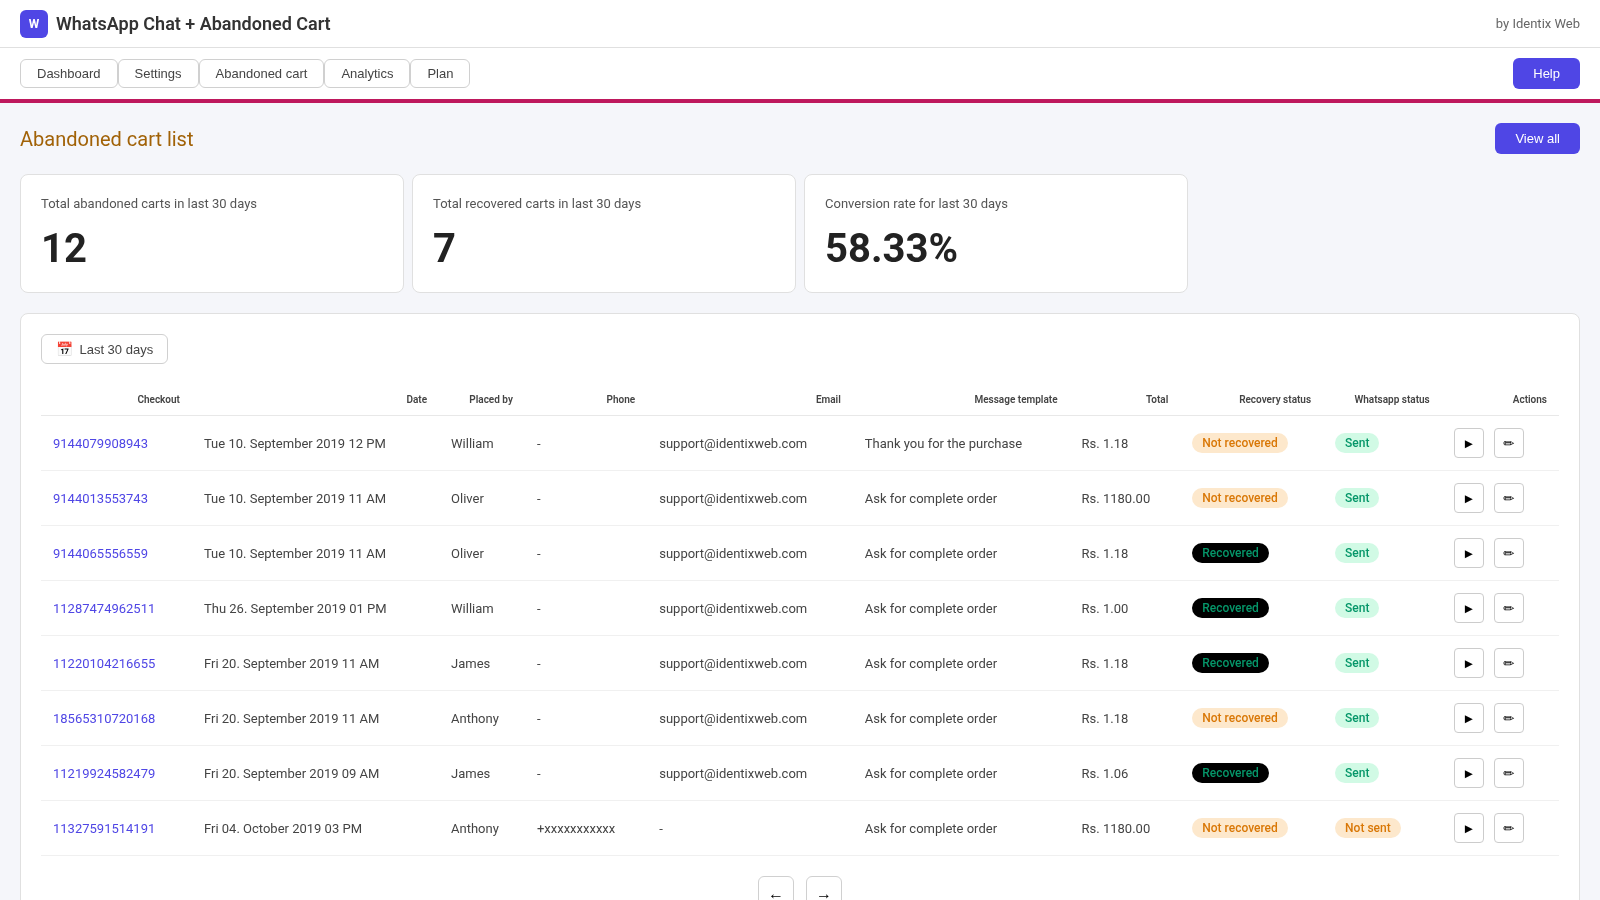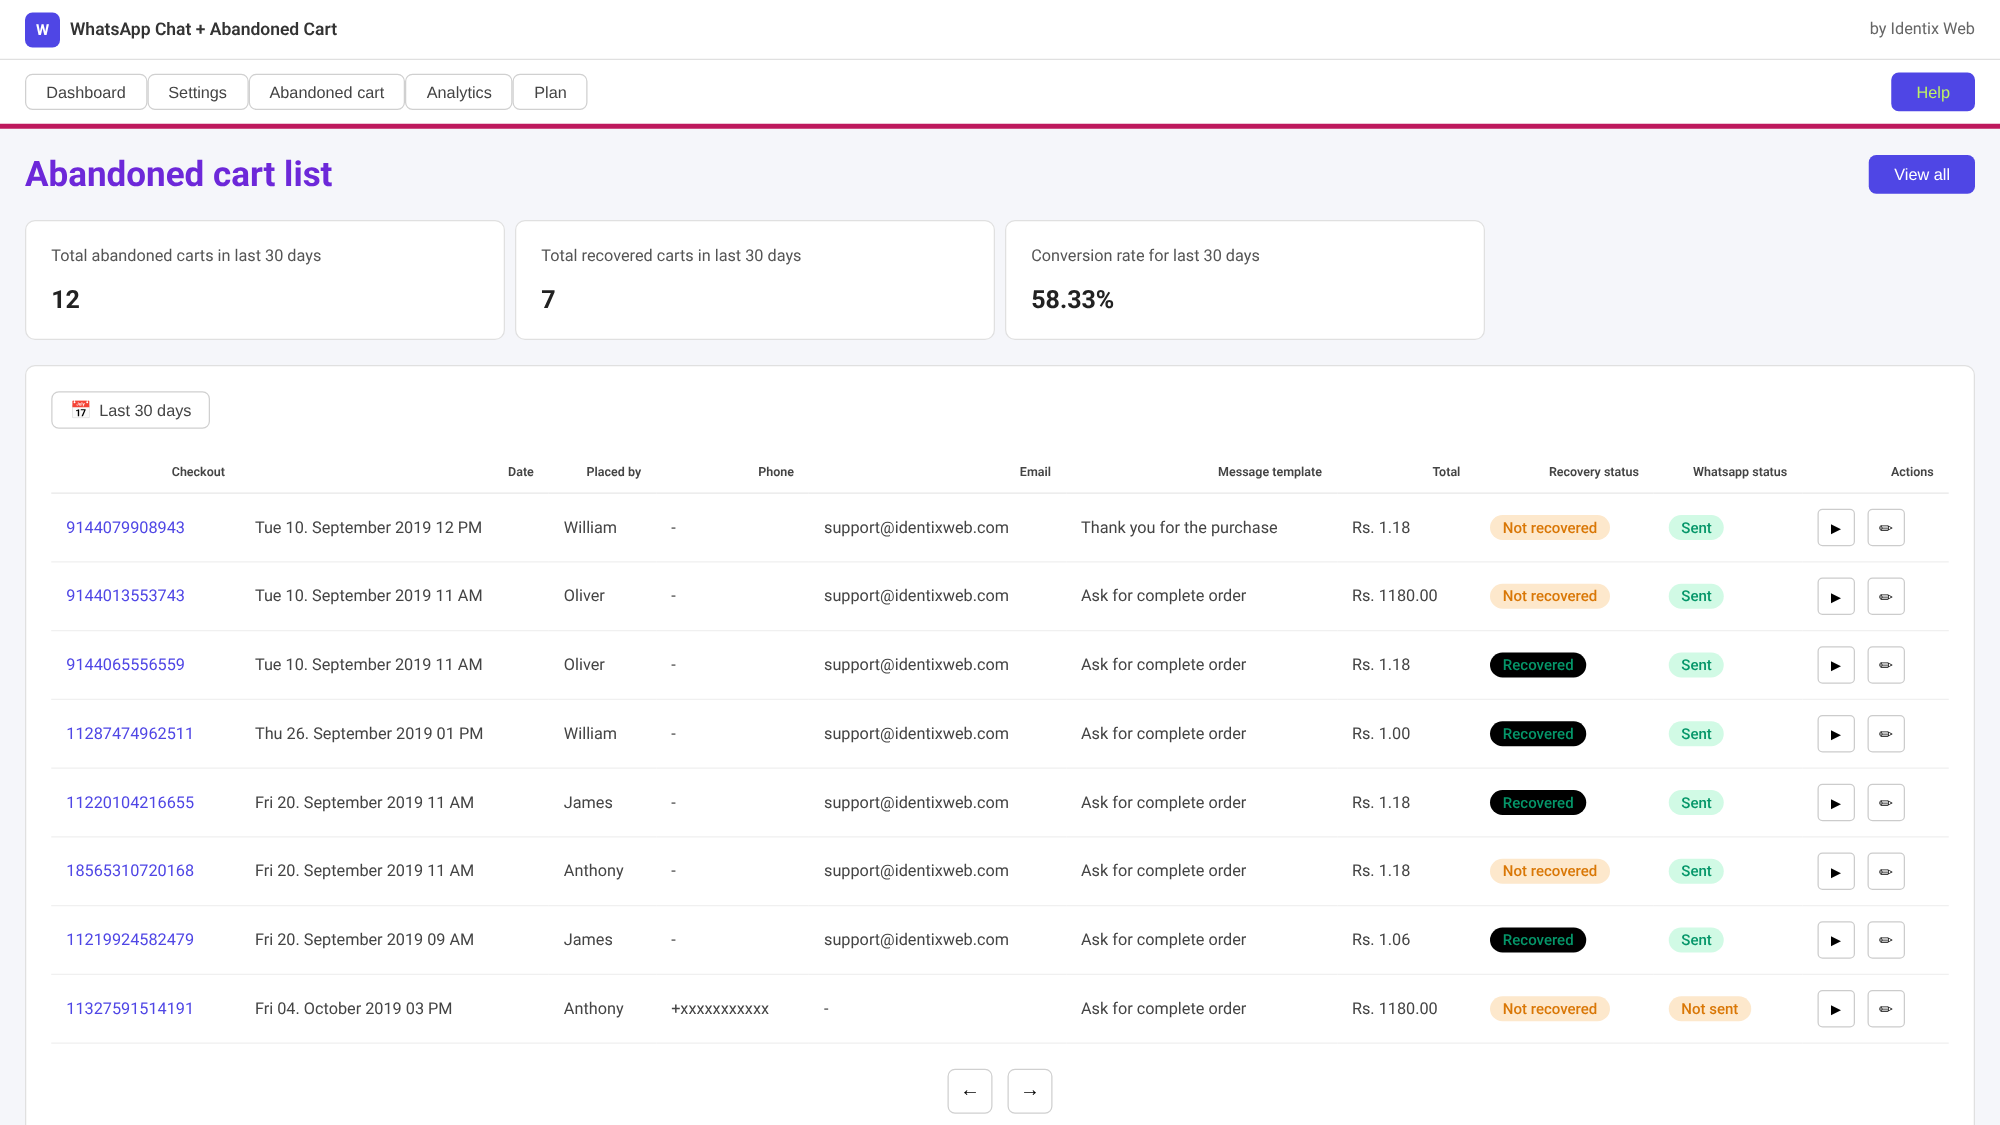--- a/index.html
+++ b/index.html
@@ -1,36 +1,36 @@
 <!DOCTYPE html>
 <html><head>
   <meta charset="utf-8">
   <style>
     * { box-sizing: border-box; margin: 0; padding: 0; }
     body { font-family: -apple-system, BlinkMacSystemFont, 'Segoe UI', Roboto, sans-serif; background: #f5f6fa; color: #333; font-size: 14px; }
 
     .top-bar { background: #fff; border-bottom: 1px solid #e0e0e0; padding: 0 20px; display: flex; align-items: center; justify-content: space-between; height: 48px; }
     .top-bar-left { display: flex; align-items: center; gap: 8px; }
     .app-icon { width: 28px; height: 28px; background: #4f46e5; border-radius: 6px; display: flex; align-items: center; justify-content: center; color: white; font-size: 12px; font-weight: bold; }
-    .app-title { font-weight: 600; font-size: 14px; color: #333; }
+    .app-title { font-weight: 600; font-size: 18px; color: #333; }
     .top-bar-right { font-size: 13px; color: #666; }
 
     .nav-bar { background: #fff; border-bottom: 4px solid #be185d; padding: 10px 20px; display: flex; align-items: center; gap: 0; }
     .nav-btn { border: 1px solid #d0d0d0; background: #fff; padding: 6px 16px; border-radius: 6px; cursor: pointer; font-size: 13px; color: #444; }
-    .help-btn { background: #4f46e5; color: #bef264; border: none; padding: 8px 20px; border-radius: 6px; cursor: pointer; font-size: 13px; margin-left: auto; text-align: right; }
+    .help-btn { background: #4f46e5; color: #ffffff; border: none; padding: 8px 20px; border-radius: 6px; cursor: pointer; font-size: 13px; margin-left: auto; text-align: right; }
 
     .main { padding: 20px; }
     .page-header { display: flex; align-items: center; justify-content: space-between; margin-bottom: 20px; }
-    .page-title { font-size: 28px; font-weight: 700; color: #6d28d9; }
+    .page-title { font-size: 20px; font-weight: 400; color: #a16207; }
     .view-all-btn { background: #4f46e5; color: white; border: none; padding: 8px 20px; border-radius: 6px; cursor: pointer; font-size: 13px; }
 
     .stats-grid { display: grid; grid-template-columns: repeat(4, 1fr); gap: 8px; margin-bottom: 20px; }
     .stat-card { background: #fff; border: 1px solid #e0e0e0; border-radius: 8px; padding: 20px; }
     .stat-label { font-size: 13px; color: #555; margin-bottom: 12px; line-height: 1.4; }
-    .stat-value { font-size: 20px; font-weight: 700; color: #222; }
+    .stat-value { font-size: 40px; font-weight: 700; color: #222; }
 
     .table-container { background: #fff; border: 1px solid #e0e0e0; border-radius: 8px; padding: 20px; }
     .table-controls { display: flex; align-items: center; justify-content: space-between; margin-bottom: 20px; }
     .date-filter-btn { border: 1px solid #d0d0d0; background: #fff; padding: 6px 14px; border-radius: 6px; cursor: pointer; font-size: 13px; color: #444; display: flex; align-items: center; gap: 6px; }
     .customize-btn { background: #4f46e5; color: white; border: none; padding: 8px 16px; border-radius: 6px; cursor: pointer; font-size: 13px; }
 
     table { width: 100%; border-collapse: collapse; }
     th { text-align: right; padding: 10px 12px; font-size: 10px; font-weight: 600; color: #444; border-bottom: 1px solid #e8e8e8; }
     td { padding: 12px 12px; font-size: 13px; color: #444; border-bottom: 1px solid #f0f0f0; vertical-align: middle; }
     .checkout-link { color: #4f46e5; text-decoration: none; cursor: pointer; }

